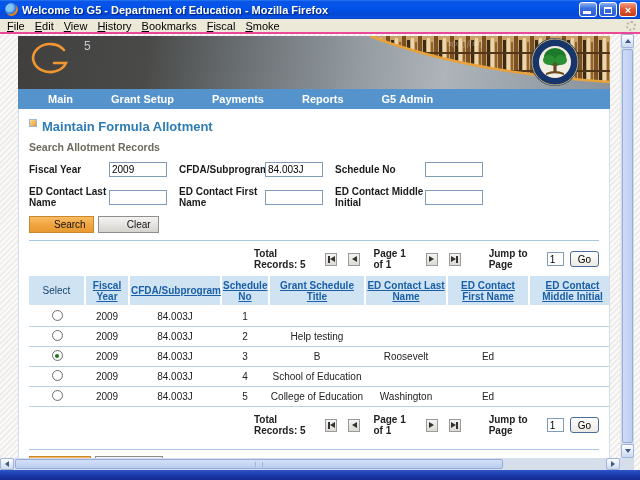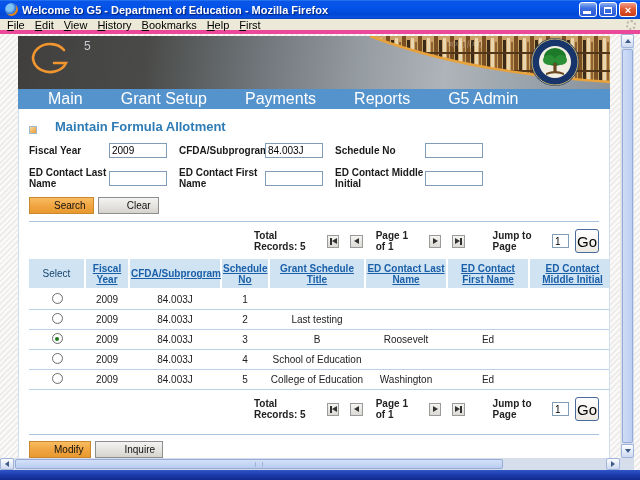--- a/index.html
+++ b/index.html
@@ -20,21 +20,21 @@
   .tb-btns { display:flex; gap:2px; }
   .tb-btn { width:18px; height:15px; border:1px solid #fff; border-radius:3px; position:relative;
     background:linear-gradient(180deg,#8fb3f2 0%,#3d6fe0 40%,#2a5bd7 100%); }
   .tb-btn.close { background:linear-gradient(180deg,#f0a088 0%,#e25b35 45%,#c83c17 100%); }
   .tb-btn.min i { position:absolute; left:3px; bottom:2px; width:8px; height:3px; background:#fff; }
   .tb-btn.restore i { position:absolute; left:4px; top:4px; width:8px; height:7px; border:1px solid #fff; border-top-width:2px; }
   .tb-btn.close i { position:absolute; left:0; top:1px; width:100%; text-align:center;
     color:#fff; font-size:11px; font-weight:bold; font-style:normal; line-height:12px; }
 
   
-  .menubar { height:15px; flex:0 0 15px; background:#ece9d8; border-bottom:4px solid #ec4899;
+  .menubar { height:15px; flex:0 0 15px; background:#ece9d8; border-bottom:2px solid #ec4899;
     display:flex; align-items:center; font-size:11px; color:#000; padding-left:2px; }
   .menu-item { display:inline-block; padding:0 5px; cursor:default; }
   .menu-item::first-letter { text-decoration:underline; }
   .throbber { margin-left:auto; margin-right:4px; width:10px; height:10px; border:2px dotted #b8b4a8; border-radius:50%; }
 
   
   .viewport { flex:1 1 auto; display:flex; overflow:hidden;
     background:repeating-linear-gradient(135deg,#fbfaf9 0 2px,#efedeb 2px 4px); }
   .page-area { flex:1 1 auto; overflow:hidden; padding:2px 0 0 18px; }
   .page { width:592px; }
@@ -43,27 +43,27 @@
   .banner { height:53px; position:relative; overflow:hidden;
     background:linear-gradient(97deg,#403f3d 0%,#4a4b49 22%,#6e7478 40%,#959ca2 58%,#aeb4b9 72%,#9aa3ab 86%,#8a939b 100%); }
   .banner svg { position:absolute; inset:0; }
   .tagline { position:absolute; left:88px; top:29px; font-size:11px; color:#f2f2f2; letter-spacing:.2px; }
   .tagline .hl { color:#f09а35; }
   .tagline .hl { color:#f0952f; }
   .logo-sup { position:absolute; left:66px; top:3px; color:#c8cdd2; font-size:12px; }
 
   
   .nav { height:20px; background:#5593cc; display:flex; align-items:center; gap:38px; padding-left:30px; }
-  .nav-item { color:#fff; font-size:16px; font-weight:normal; cursor:pointer; white-space:nowrap;text-align:center; }
+  .nav-item { color:#fff; font-size:11px; font-weight:bold; cursor:pointer; white-space:nowrap;text-align:center; }
 
   
   .content { background:#fff; border-left:1px solid #cfdfee; border-right:1px solid #cfdfee;
     padding:10px 10px 6px 10px; height:360px; overflow:hidden; font-size:10px; }
 
-  .page-title-row { display:flex; align-items:flex-end; gap:18px; }
+  .page-title-row { display:flex; align-items:flex-start; gap:5px; }
   .bullet-icon { width:8px; height:8px; border:1px solid #9db8cf;
     background:linear-gradient(135deg,#f7d9a0 0%,#eb9a2e 100%); }
   .page-title { color:#2e7cb5; font-size:13px; font-weight:bold; }
   .subtitle { color:#6e6a5c; font-size:10.5px; font-weight:bold; margin-top:7px; }
 
   .form-row { display:flex; align-items:center; margin-top:9px; }
   .f-label { font-weight:bold; color:#1a1a1a; font-size:10px; }
   .f-label.w1 { width:80px; } .f-label.w2 { width:86px; } .f-label.w3 { width:90px; }
   .f-input { width:58px; height:15px; border:1px solid #7f9db9; background:#fff; font-size:10px;
     font-family:"Liberation Sans",sans-serif; padding:0 2px; }
@@ -82,21 +82,21 @@
   .pager-btn { width:15px; height:13px; margin-left:11px; border:1px solid #9a9a9a;
     background:linear-gradient(180deg,#f5f4f2,#dddad4); display:inline-flex; align-items:center; justify-content:center; cursor:pointer; }
   .tri-l { width:0; height:0; border-top:3px solid transparent; border-bottom:3px solid transparent; border-right:5px solid #333; }
   .tri-r { width:0; height:0; border-top:3px solid transparent; border-bottom:3px solid transparent; border-left:5px solid #333; }
   .bar-v { width:2px; height:7px; background:#333; }
   .pb-page { margin-left:13px; font-weight:bold; }
   .pager-btn + .pb-page, .pb-page + .pager-btn { }
   .pb-jump { margin-left:28px; font-weight:bold; }
   .jump-input { width:17px; height:14px; border:1px solid #7f9db9; font-size:10px; margin-left:7px; text-align:left; padding-left:2px;
     font-family:"Liberation Sans",sans-serif; }
-  .go-btn { margin-left:6px; height:24px; padding:0 1px; font-size:15px; border:1px solid #4a6a9a; border-radius:3px;
+  .go-btn { margin-left:6px; height:16px; padding:0 7px; font-size:10px; border:1px solid #4a6a9a; border-radius:3px;
     background:linear-gradient(180deg,#ffffff,#ece9e2); cursor:pointer; font-family:"Liberation Sans",sans-serif; }
 
   
   table.records { width:100%; border-collapse:collapse; table-layout:fixed; }
   .records th { background:#cfe3f3; font-size:10px; padding:3px 1px; vertical-align:middle; height:30px;
     border-left:2px solid #fff; }
   .records th:first-child { border-left:none; }
   .records th .sort-link { color:#1a5fa8; font-weight:bold; text-decoration:underline; cursor:pointer; }
   .records th .plain { color:#17456e; font-weight:normal; }
   .records td { font-size:10px; text-align:center; padding:3px 1px; border-bottom:1px solid #b9d2e8; color:#222; height:17px; }
@@ -154,22 +154,22 @@
         </span>
     </span>
   </div>
 
   <div class="menubar">
     <span class="menu-item">File</span>
     <span class="menu-item">Edit</span>
     <span class="menu-item">View</span>
     <span class="menu-item">History</span>
     <span class="menu-item">Bookmarks</span>
-    <span class="menu-item">Help</span>
-    <span class="menu-item">First</span>
+    <span class="menu-item">Fiscal</span>
+    <span class="menu-item">Smoke</span>
     <span class="throbber"></span>
   </div>
 
   <div class="viewport">
     <div class="page-area">
       <div class="page">
 
         <div class="banner">
           <svg viewBox="0 0 592 53" width="592" height="53">
             <defs>
@@ -214,20 +214,21 @@
           <span class="nav-item">Reports</span>
           <span class="nav-item">G5 Admin</span>
         </div>
 
         <div class="content">
 
           <div class="page-title-row">
             <span class="bullet-icon"></span>
             <span class="page-title">Maintain Formula Allotment</span>
           </div>
+          <div class="subtitle">Search Allotment Records</div>
 
           <div class="form-row">
             <span class="f-label w1">Fiscal Year</span>
             <input class="f-input" value="2009" style="">
             <span class="f-gap"></span>
             <span class="f-label w2">CFDA/Subprogram</span>
             <input class="f-input" value="84.003J" style="">
             <span class="f-gap"></span>
             <span class="f-label w3">Schedule No</span>
             <input class="f-input" value="" style="">
@@ -304,21 +305,21 @@
                 <td></td>
                 <td></td>
                 <td></td>
                 <td></td>
               </tr>
               <tr>
                 <td><span class="radio"></span></td>
                 <td>2009</td>
                 <td>84.003J</td>
                 <td>2</td>
-                <td>Last testing</td>
+                <td>Help testing</td>
                 <td></td>
                 <td></td>
                 <td></td>
               </tr>
               <tr>
                 <td><span class="radio checked"></span></td>
                 <td>2009</td>
                 <td>84.003J</td>
                 <td>3</td>
                 <td>B</td>

